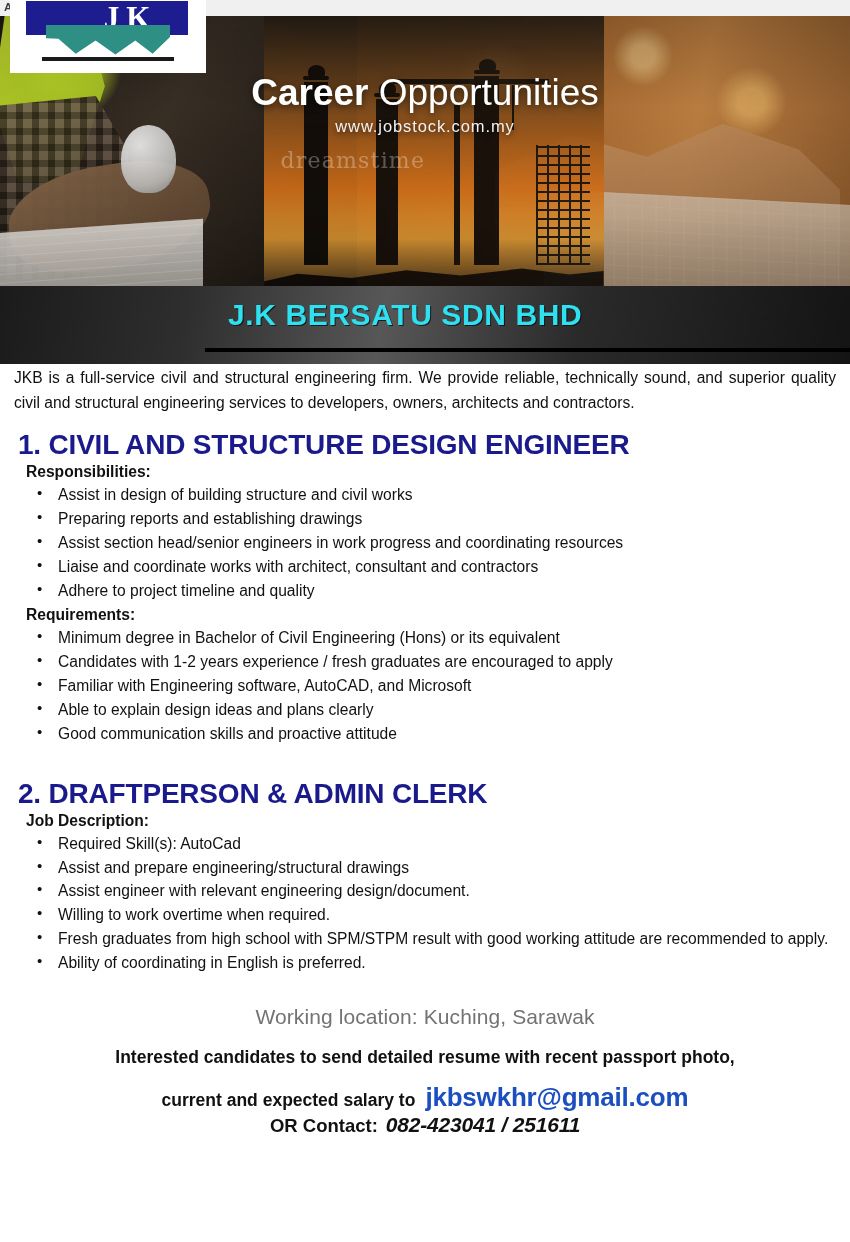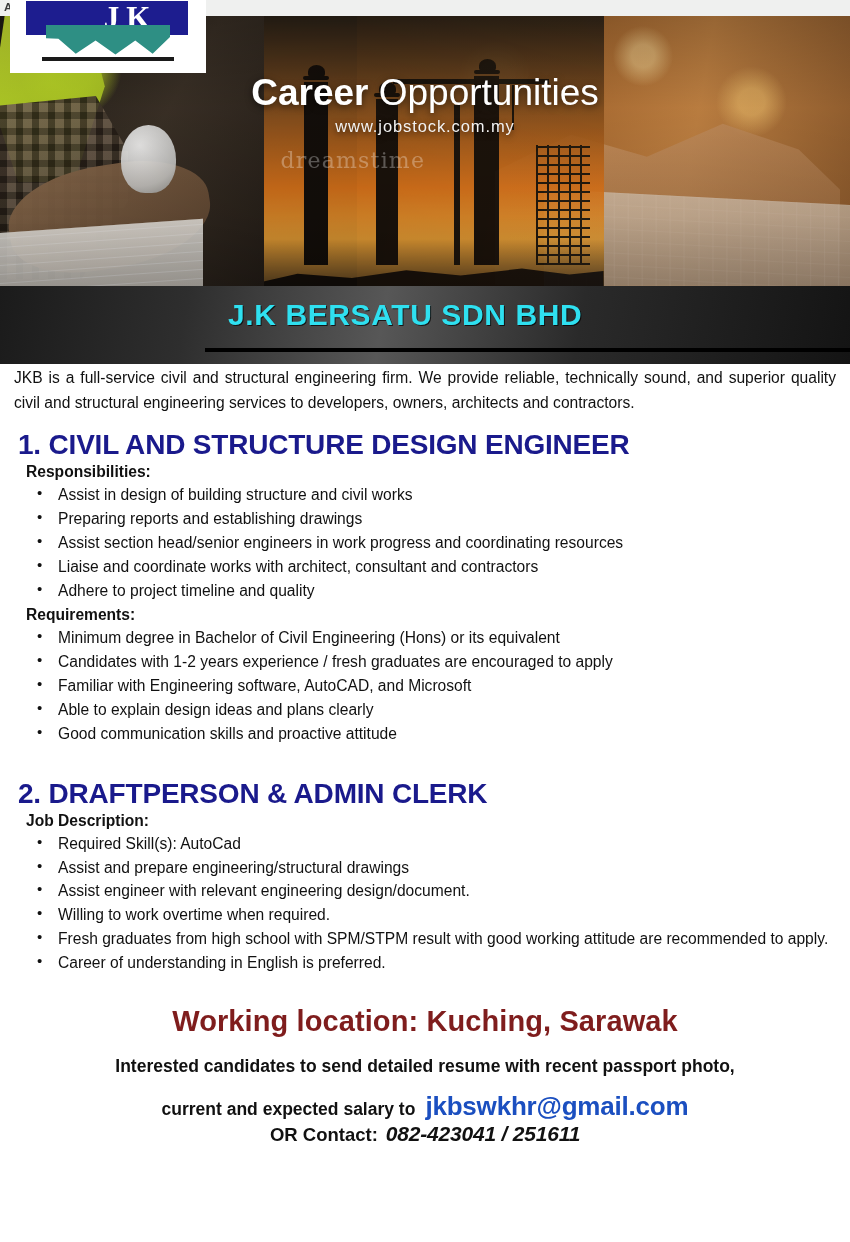--- a/index.html
+++ b/index.html
@@ -222,21 +222,21 @@
     margin-bottom: 0px;
   }
   ul.bullets li::before {
     content: "\2022"; position: absolute; left: 7px; top: -1px;
     font-size: 15px; color: #111;
   }
 
   
   .footer { margin-top: 30px; text-align: center; }
   .work-loc {
-    font-size: 29px; font-weight: 700; color: #7f1d1d;
+    font-size: 21px; font-weight: 400; color: #737373;
     font-stretch: condensed; letter-spacing: .1px;
   }
   .interested {
     margin-top: 18px; font-size: 17.5px; font-weight: 700; color: #111;
     font-stretch: condensed;
   }
   .salary-line {
     margin-top: 14px; display: flex; align-items: baseline;
     justify-content: center; gap: 10px; flex-wrap: nowrap;
   }
@@ -357,21 +357,21 @@
 
     <h2 class="job-title second">2. DRAFTPERSON &amp; ADMIN CLERK</h2>
 
     <div class="subhead">Job Description:</div>
     <ul class="bullets">
       <li>Required Skill(s): AutoCad</li>
       <li>Assist and prepare engineering/structural drawings</li>
       <li>Assist engineer with relevant engineering design/document.</li>
       <li>Willing to work overtime when required.</li>
       <li>Fresh graduates from high school with SPM/STPM result with good working attitude are recommended to apply.</li>
-      <li>Career of understanding in English is preferred.</li>
+      <li>Ability of coordinating in English is preferred.</li>
     </ul>
 
     <div class="footer">
       <div class="work-loc">Working location: Kuching, Sarawak</div>
       <div class="interested">Interested candidates to send detailed resume with recent passport photo,</div>
       <div class="salary-line">
         <span class="salary-text">current and expected salary to</span>
         <span class="email">jkbswkhr@gmail.com</span>
       </div>
       <div class="contact-line">

